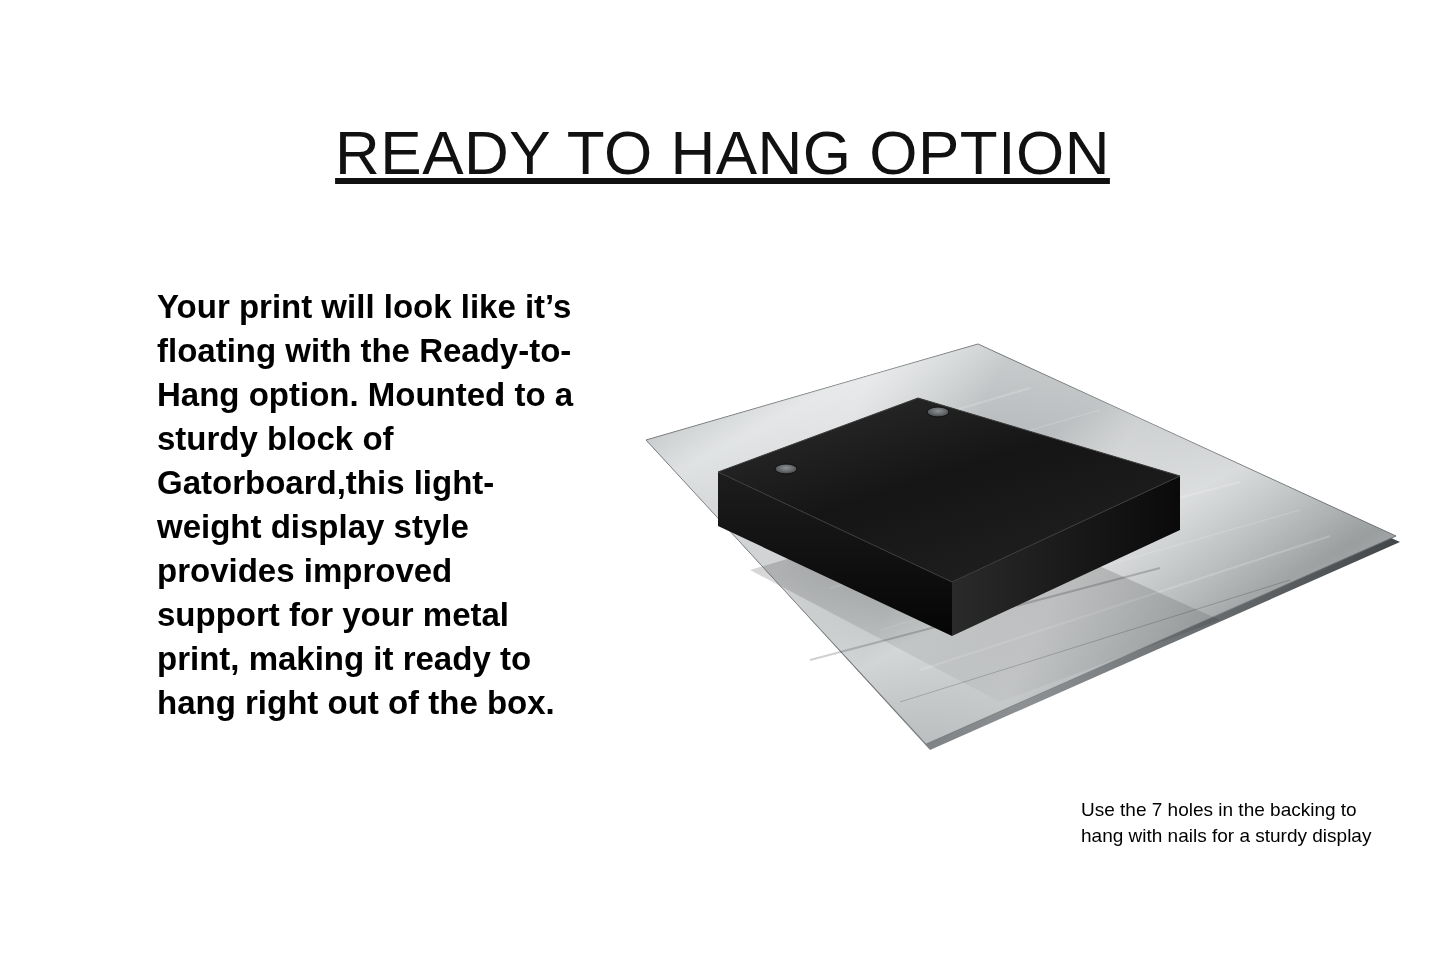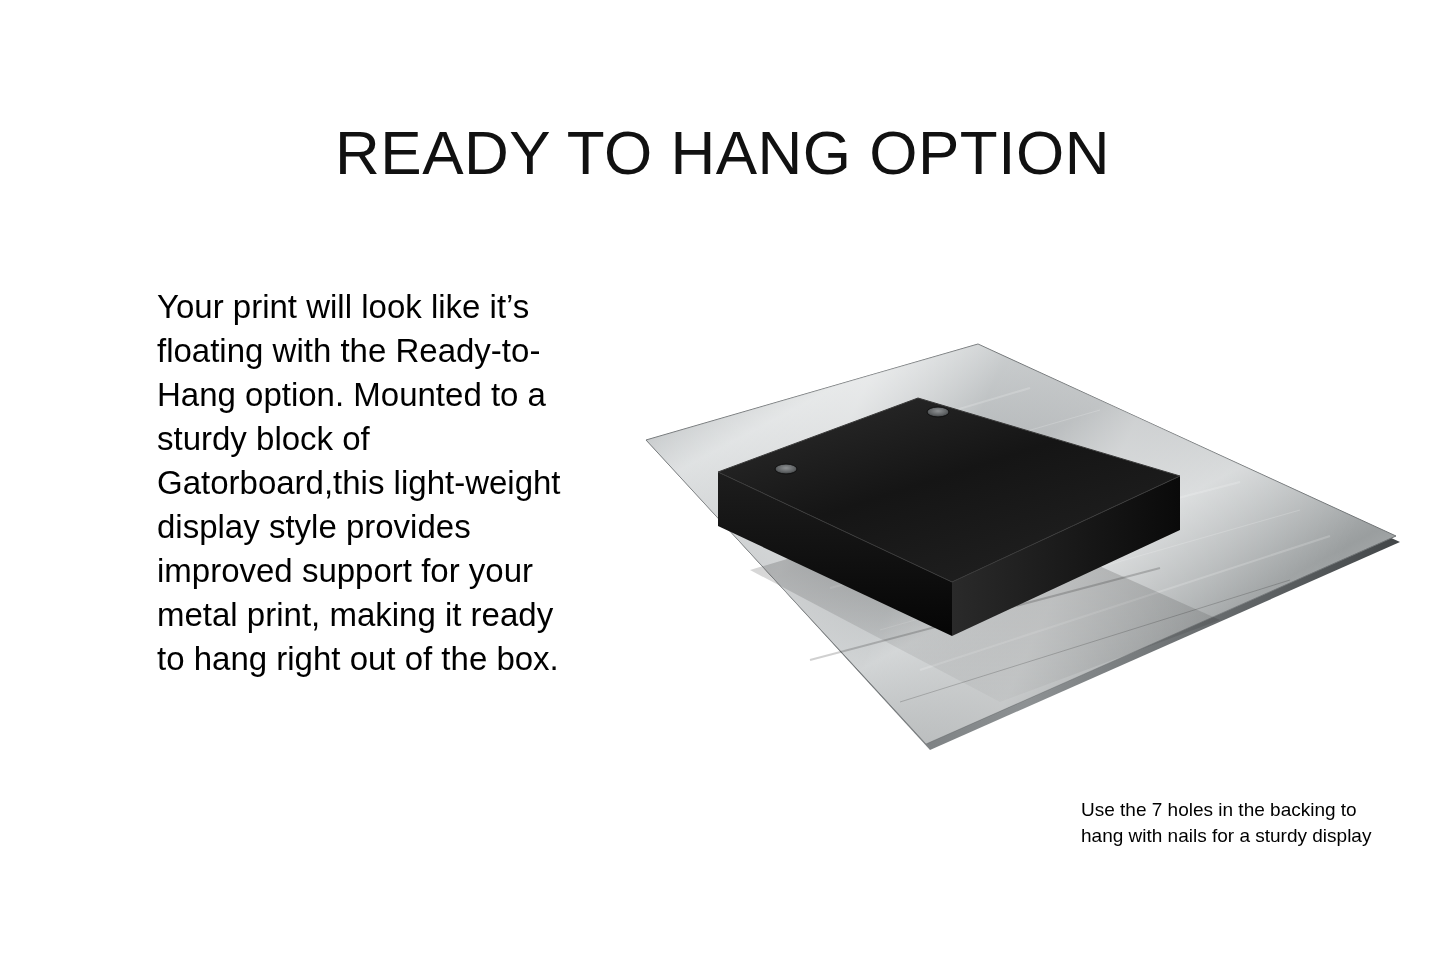--- a/index.html
+++ b/index.html
@@ -22,31 +22,32 @@
     top: 78px;
     left: 0;
     width: 1445px;
     text-align: center;
     font-size: 62px;
     font-weight: 400;
     letter-spacing: 0.5px;
     line-height: 1.05;
     color: #111111;
     white-space: nowrap;
+    text-decoration: underline;
   }
 
   
   .body-copy {
     position: absolute;
     top: 252px;
     left: 157px;
     width: 420px;
     font-size: 33px;
     line-height: 44px;
-    font-weight: 400;
+    font-weight: 700;
     color: #000000;
   }
 
   
   .caption {
     position: absolute;
     top: 778px;
     left: 1081px;
     width: 300px;
     font-size: 19px;

